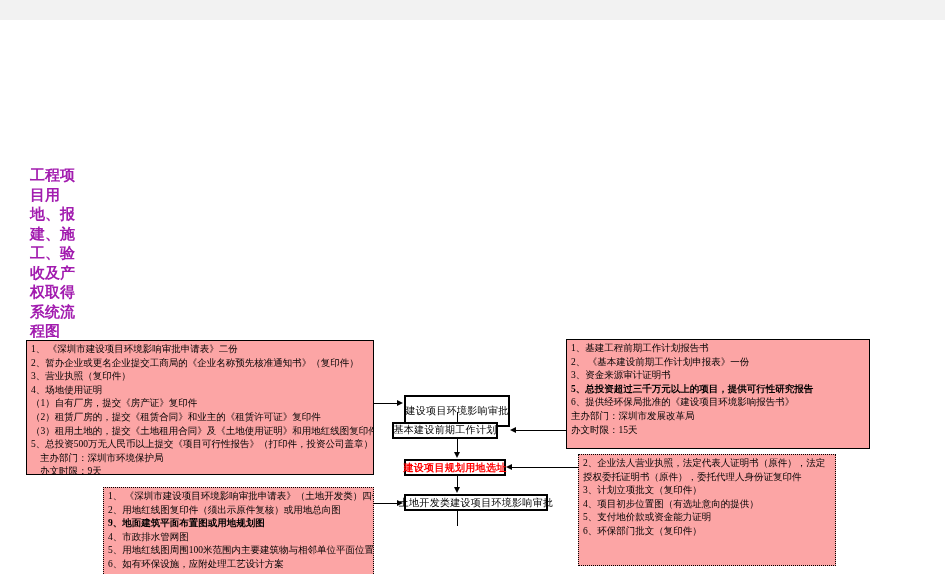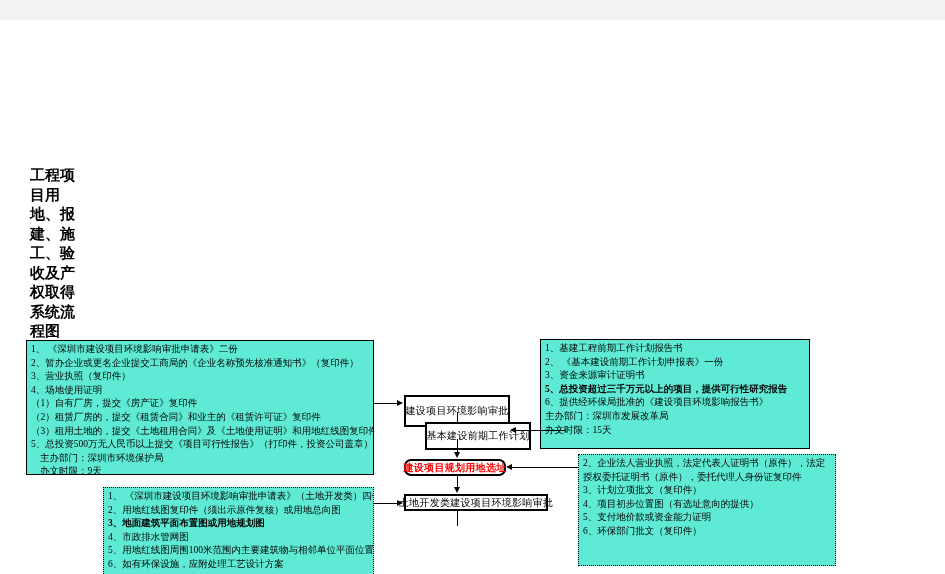--- a/index.html
+++ b/index.html
@@ -25,70 +25,70 @@
 
   
   #doc-title {
     position: absolute;
     left: 30px;
     top: 146px;
     width: 50px;
     font-size: 15px;
     font-weight: bold;
     line-height: 19.5px;
-    color: #000000;
+    color: #a21caf;
     letter-spacing: 0px;
     font-family: "Liberation Serif", "DejaVu Serif", serif;
     white-space: normal;
     word-break: break-all;
   }
 
   
   .req-block {
     position: absolute;
     box-sizing: border-box;
-    background: #5eead4;
+    background: #fca5a5;
     color: #000;
     font-size: 9.5px;
     line-height: 13.6px;
     padding: 2px 3px 2px 4px;
     overflow: hidden;
   }
   .req-block.solid { border: 1px solid #000; }
   .req-block.dotted { border: 1px dotted #000; }
   .req-block .ln { white-space: nowrap; }
   .req-block .ln.wrap { white-space: normal; }
   .req-block .bold { font-weight: bold; }
   .req-block .ind { padding-left: 9px; }
 
   #block-env-apply { left: 26px; top: 320px; width: 348px; height: 135px; }
   #block-land-dev  { left: 103px; top: 467px; width: 271px; height: 105px; }
-  #block-plan-rep  { left: 540px; top: 319px; width: 270px; height: 110px; }
+  #block-plan-rep  { left: 566px; top: 319px; width: 304px; height: 110px; }
   #block-site-sel  { left: 578px; top: 434px; width: 258px; height: 112px; }
 
   
   .flow-box {
     position: absolute;
     box-sizing: border-box;
     border: 2px solid #000;
     background: #fff;
     font-size: 10px;
     line-height: 1;
     color: #000;
     display: flex;
     align-items: center;
     justify-content: center;
     white-space: nowrap;
     letter-spacing: 0.3px;
   }
   .flow-box.red { color: #ff0000; font-weight: bold; }
 
   #fb-env-approve  { left: 404px; top: 375px; width: 106px; height: 32px; }
-  #fb-basic-plan   { left: 425px; top: 402px; width: 106px; height: 28px; }
-  #fb-site-select  { left: 404px; top: 439px; width: 102px; height: 17px; border-radius: 7px; }
+  #fb-basic-plan   { left: 392px; top: 402px; width: 106px; height: 17px; font-family: Liberation Mono, monospace; }
+  #fb-site-select  { left: 404px; top: 439px; width: 102px; height: 17px; }
   #fb-land-env     { left: 404px; top: 474px; width: 144px; height: 17px; }
 
   
   .hline, .vline {
     position: absolute;
     background: #000;
   }
   .hline { height: 1px; }
   .vline { width: 1px; }
 
@@ -129,21 +129,21 @@
     <div class="ln">（2）租赁厂房的，提交《租赁合同》和业主的《租赁许可证》复印件</div>
     <div class="ln">（3）租用土地的，提交《土地租用合同》及《土地使用证明》和用地红线图复印件</div>
     <div class="ln">5、总投资500万无人民币以上提交《项目可行性报告》（打印件，投资公司盖章）</div>
     <div class="ln ind">主办部门：深圳市环境保护局</div>
     <div class="ln ind">办文时限：9天</div>
   </div>
 
   <div class="req-block dotted" id="block-land-dev">
     <div class="ln">1、 《深圳市建设项目环境影响审批申请表》（土地开发类）四份</div>
     <div class="ln">2、用地红线图复印件（须出示原件复核）或用地总向图</div>
-    <div class="ln bold">3、地面建筑平面布置图或用地规划图</div>
+    <div class="ln bold">9、地面建筑平面布置图或用地规划图</div>
     <div class="ln">4、市政排水管网图</div>
     <div class="ln">5、用地红线图周围100米范围内主要建筑物与相邻单位平面位置图</div>
     <div class="ln">6、如有环保设施，应附处理工艺设计方案</div>
   </div>
 
   <div class="req-block solid" id="block-plan-rep">
     <div class="ln">1、基建工程前期工作计划报告书</div>
     <div class="ln">2、 《基本建设前期工作计划申报表》一份</div>
     <div class="ln">3、资金来源审计证明书</div>
     <div class="ln bold">5、总投资超过三千万元以上的项目，提供可行性研究报告</div>

